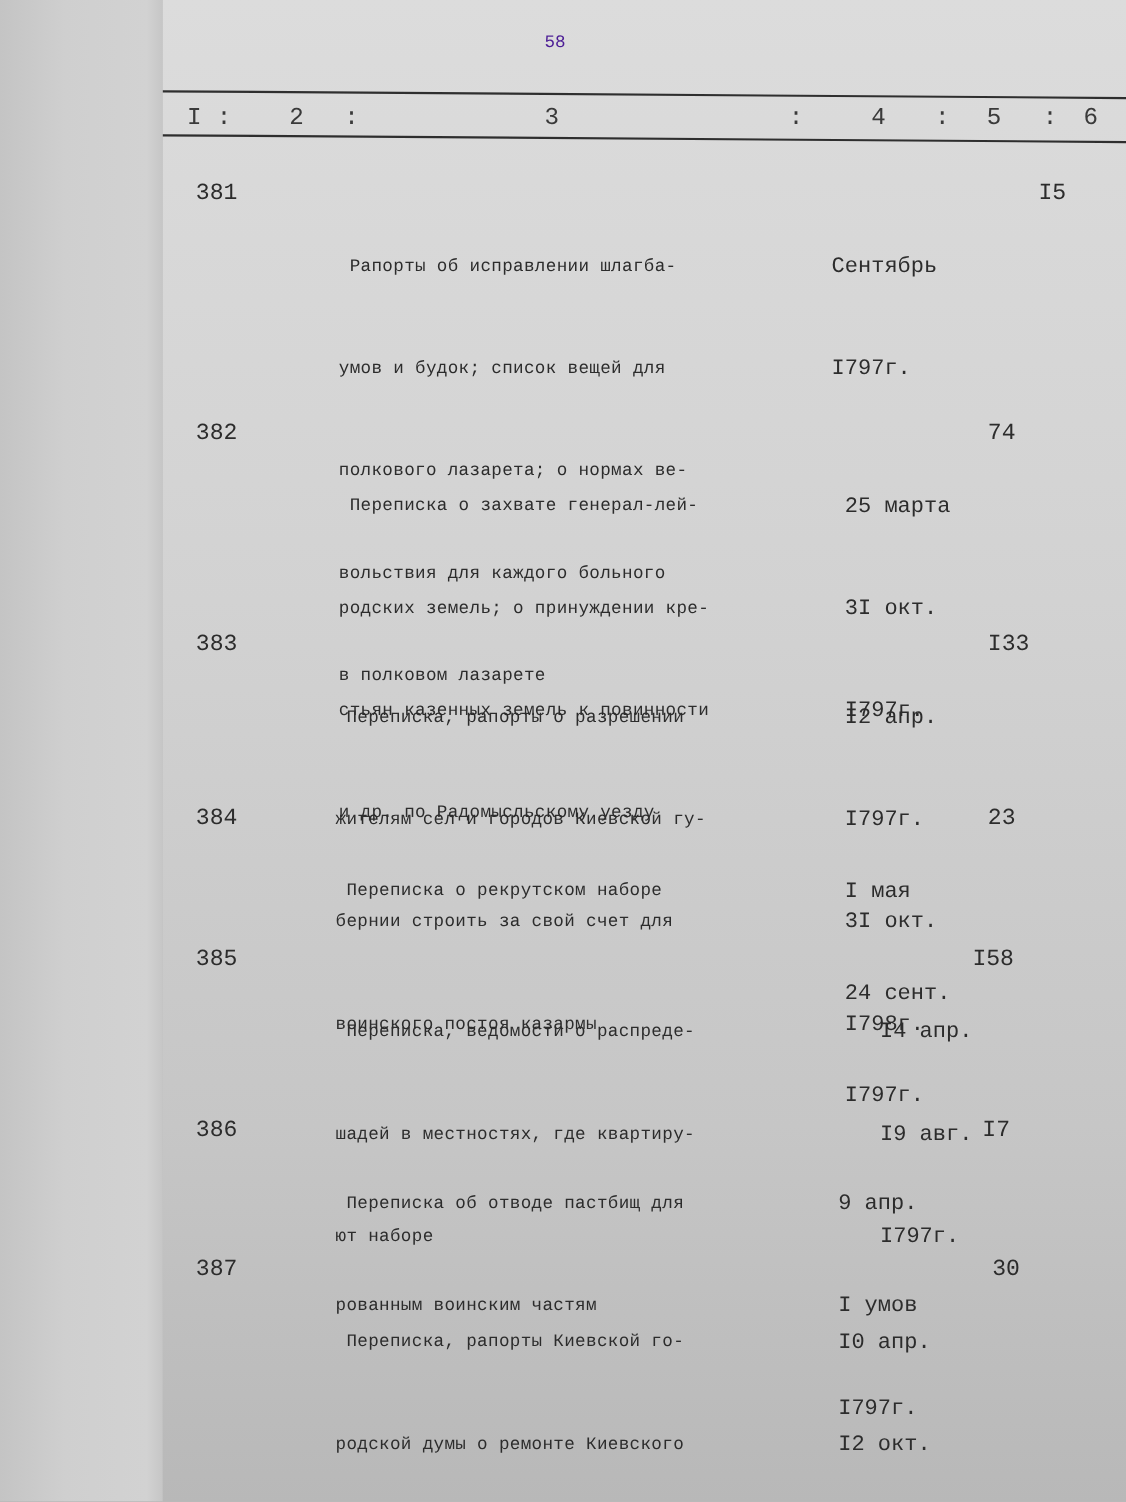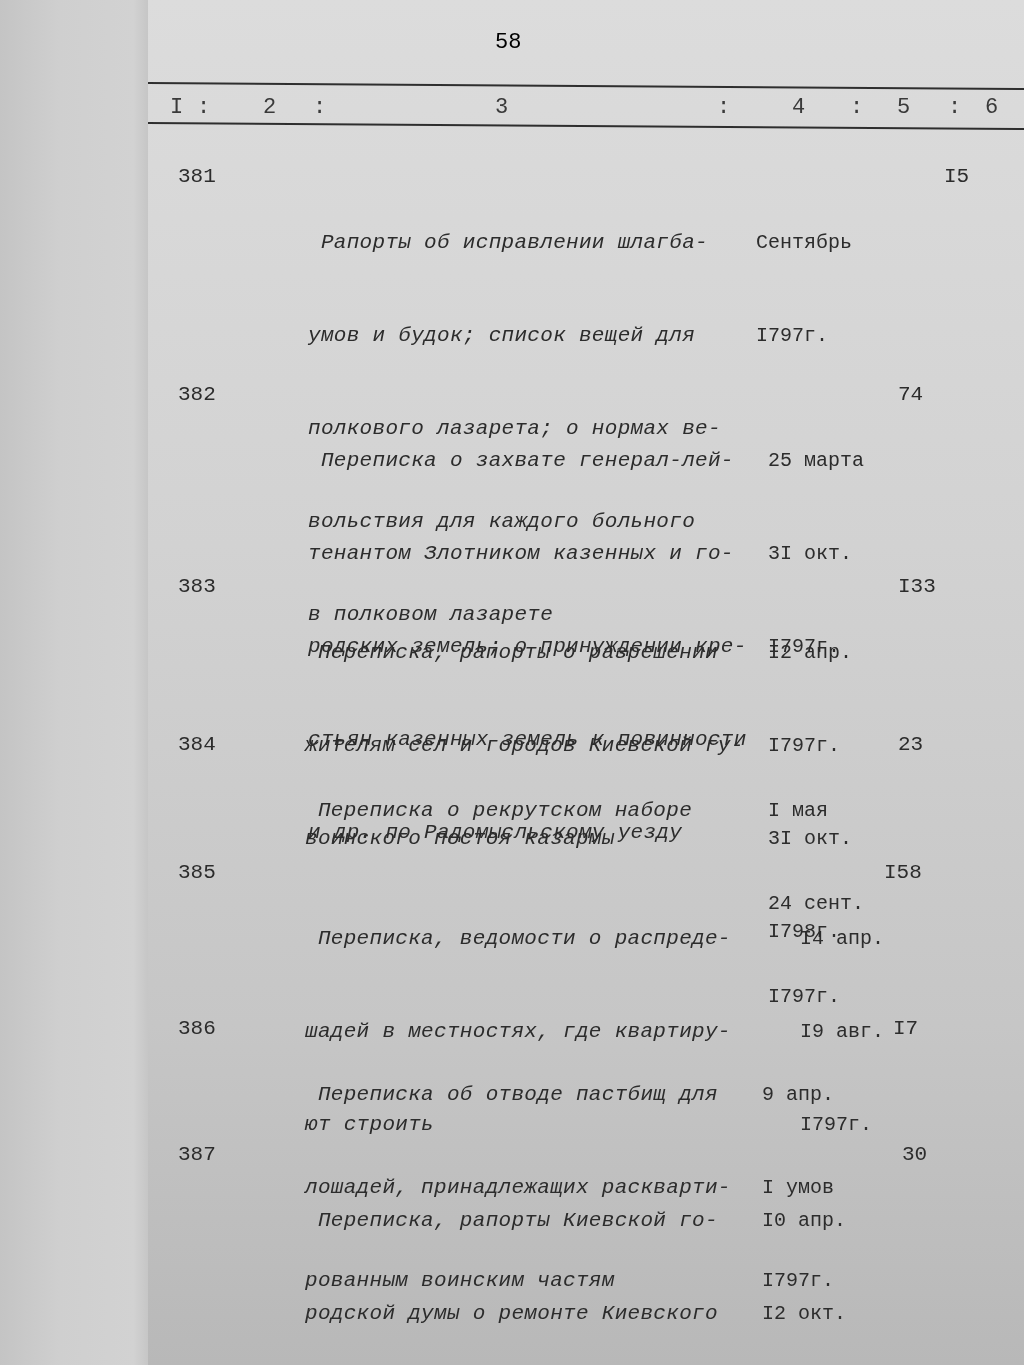--- a/index.html
+++ b/index.html
@@ -23,22 +23,22 @@
     }
     .page {
       position: absolute;
       left: 148px; top: 0;
       width: 876px; height: 1365px;
       background: linear-gradient(to bottom, #dcdcdc 0%, #d2d2d2 40%, #c6c6c6 75%, #b8b8b8 100%);
     }
     .page-number {
       position: absolute;
       left: 495px; top: 30px;
-      font-size: 22px;
-      color: #000000;
+      font-size: 16px;
+      color: #4c1d95;
     }
     .rule {
       position: absolute;
       height: 2px;
       background: #2e2e2e;
     }
     .rule-top { left: 148px; top: 82px; width: 876px; transform: rotate(0.4deg); transform-origin: left; }
     .rule-bottom { left: 148px; top: 122px; width: 876px; transform: rotate(0.4deg); transform-origin: left; }
     .col-header {
       position: absolute;
@@ -52,25 +52,24 @@
     }
     .entry .num {
       position: absolute;
       left: 178px;
       font-size: 21px;
     }
     .entry .desc {
       position: absolute;
       left: 308px;
       width: 450px;
-      font-size: 21px;
+      font-size: 16px;
       line-height: 31px;
       white-space: pre;
       letter-spacing: 0.3px;
-      font-style: italic;
     }
     .entry .dates {
       position: absolute;
       left: 756px;
       font-size: 20px;
       line-height: 31px;
       white-space: pre;
     }
     .entry .sheets {
       position: absolute;
@@ -114,38 +113,38 @@
     <span class="line">Сентябрь</span>
     <span class="line">I797г.</span>
   </div>
   <span class="sheets" style="left:944px">I5</span>
 </div>
 
 <div class="entry" style="top:383px">
   <span class="num">382</span>
   <div class="desc" style="left:308px">
     <span class="line"> Переписка о захвате генерал-лей-</span>
-    <span class="line">тенантом Злотником казенных и го-</span>
     <span class="line">родских земель; о принуждении кре-</span>
     <span class="line">стьян казенных земель к повинности</span>
     <span class="line">и др. по Радомысльскому уезду</span>
   </div>
   <div class="dates" style="left:768px">
     <span class="line">25 марта</span>
     <span class="line">3I окт.</span>
     <span class="line">I797г.</span>
   </div>
   <span class="sheets" style="left:898px">74</span>
 </div>
 
 <div class="entry" style="top:575px">
   <span class="num">383</span>
   <div class="desc" style="left:305px">
     <span class="line"> Переписка, рапорты о разрешении</span>
     <span class="line">жителям сел и городов Киевской гу-</span>
+    <span class="line">бернии строить за свой счет для</span>
     <span class="line">воинского постоя казармы</span>
   </div>
   <div class="dates" style="left:768px">
     <span class="line">I2 апр.</span>
     <span class="line">I797г.</span>
     <span class="line">3I окт.</span>
     <span class="line">I798г.</span>
   </div>
   <span class="sheets" style="left:898px">I33</span>
 </div>
@@ -161,35 +160,34 @@
     <span class="line">I797г.</span>
   </div>
   <span class="sheets" style="left:898px">23</span>
 </div>
 
 <div class="entry" style="top:861px">
   <span class="num">385</span>
   <div class="desc" style="left:305px">
     <span class="line"> Переписка, ведомости о распреде-</span>
     <span class="line">шадей в местностях, где квартиру-</span>
-    <span class="line">ют строить</span>
+    <span class="line">ют наборе</span>
   </div>
   <div class="dates" style="left:800px">
     <span class="line">I4 апр.</span>
     <span class="line">I9 авг.</span>
     <span class="line">I797г.</span>
   </div>
   <span class="sheets" style="left:884px">I58</span>
 </div>
 
 <div class="entry" style="top:1017px">
   <span class="num">386</span>
   <div class="desc" style="left:305px">
     <span class="line"> Переписка об отводе пастбищ для</span>
-    <span class="line">лошадей, принадлежащих раскварти-</span>
     <span class="line">рованным воинским частям</span>
   </div>
   <div class="dates" style="left:762px">
     <span class="line">9 апр.</span>
     <span class="line">I умов</span>
     <span class="line">I797г.</span>
   </div>
   <span class="sheets" style="left:893px">I7</span>
 </div>
 

